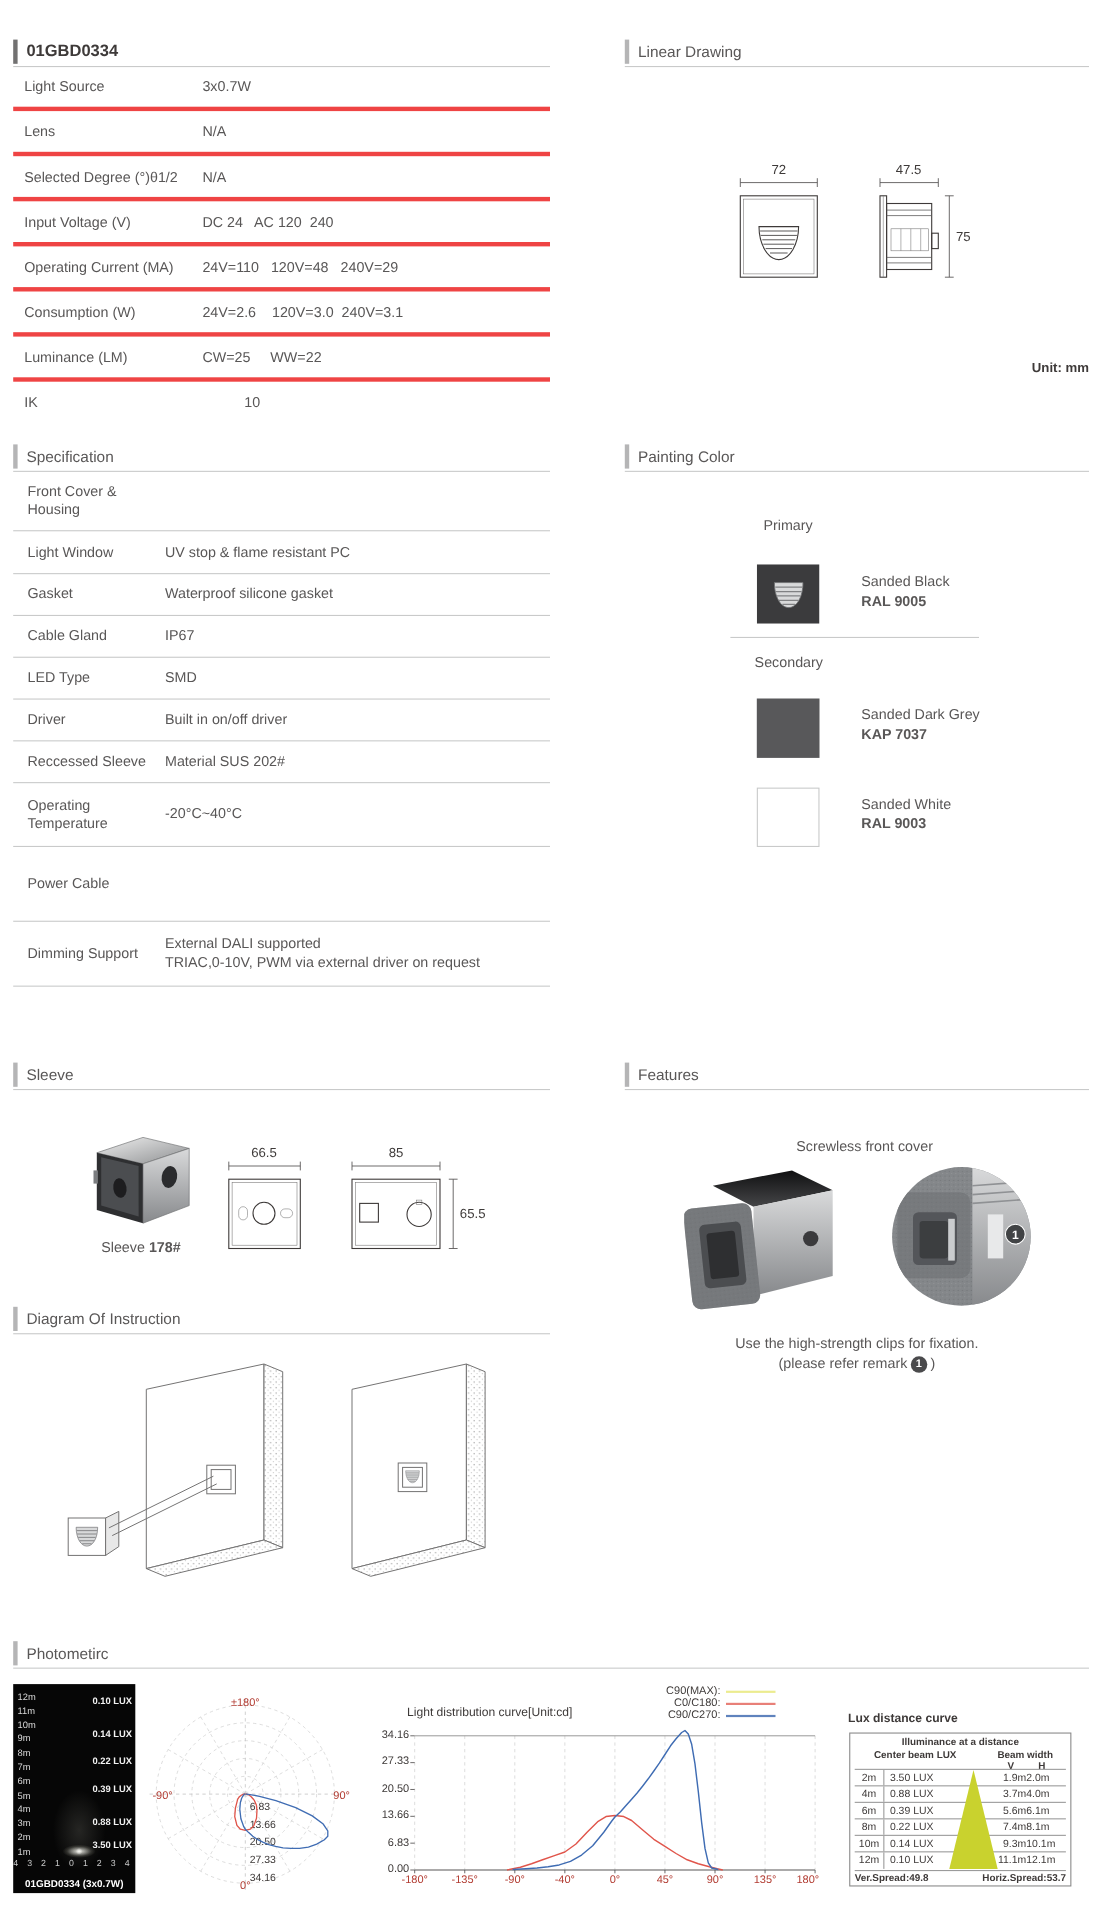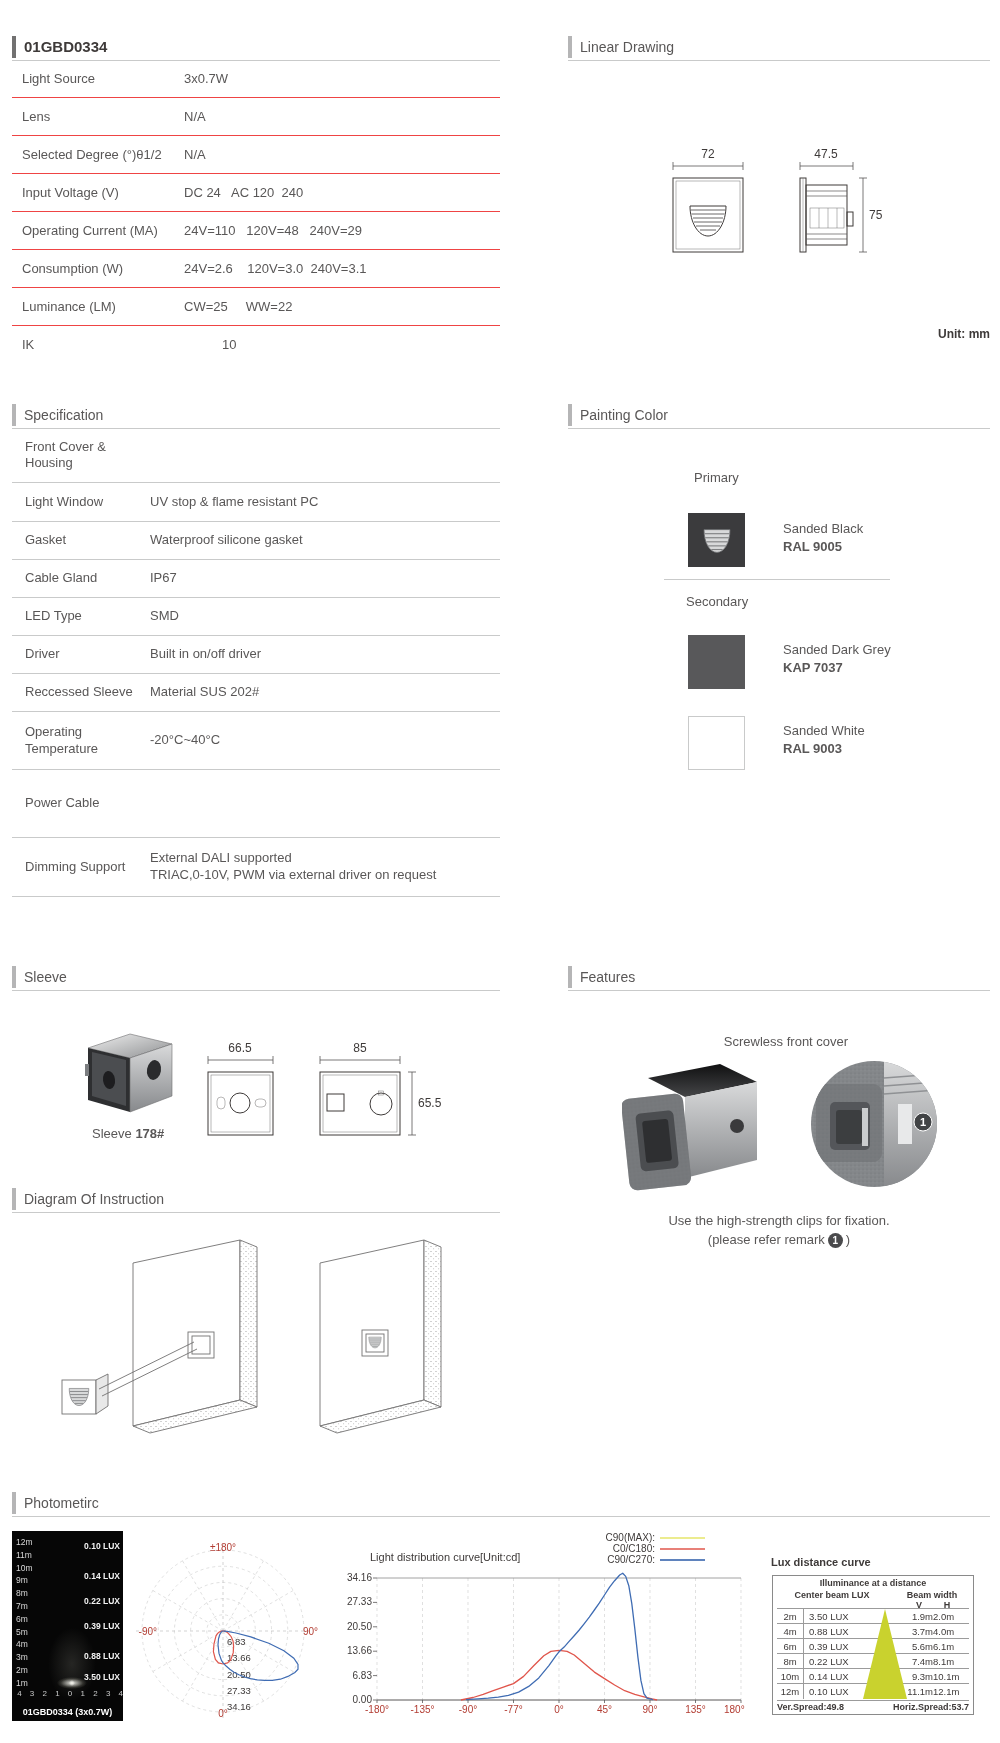--- a/index.html
+++ b/index.html
@@ -6,21 +6,21 @@
   .page{position:relative;width:1000px;height:1743px;background:#fff;overflow:hidden;
         font-family:"Liberation Sans","DejaVu Sans",sans-serif;color:#595757;font-size:13px;}
   .abs{position:absolute;}
   
   .sec-head{position:absolute;border-bottom:1px solid #c9caca;height:24px;}
   .sec-title{margin:0;font-size:14px;font-weight:400;color:#595757;border-left:4px solid #b5b5b6;
              padding:2px 0 2px 8px;line-height:18px;}
   .model-title{font-weight:700;color:#3e3a39;font-size:15px;border-left-color:#727171;}
   
   .ptable{position:absolute;left:12px;top:60px;width:488px;}
-  .prow{display:flex;align-items:center;height:37px;border-bottom:1px solid #ef4444;}
+  .prow{display:flex;align-items:center;height:37px;border-bottom:4px solid #ef4444;}
   .prow:last-child{border-bottom:none;gap:38px;}
   .plabel{width:172px;padding-left:10px;box-sizing:border-box;}
   .pval{flex:1;white-space:pre-wrap;}
   
   .stable{position:absolute;left:12px;top:428px;width:488px;}
   .srow{display:flex;align-items:center;border-bottom:1px solid #c9caca;box-sizing:border-box;}
   .slabel{width:138px;padding-left:13px;box-sizing:border-box;white-space:pre-line;line-height:1.25;}
   .sval{flex:1;white-space:pre-wrap;line-height:1.3;}
   .swatch{position:absolute;width:57px;height:54px;}
   .cname{position:absolute;font-size:13px;color:#595757;}
@@ -30,21 +30,21 @@
   .draw{stroke:#3e3a39;fill:none;stroke-width:1;}
   .drawthin{stroke:#727171;fill:none;stroke-width:.5;}
   .caption{font-size:13px;color:#595757;}
   .badge{display:inline-flex;align-items:center;justify-content:center;width:15px;height:15px;
          border-radius:50%;background:#4a4a4c;color:#fff;font-size:10px;font-weight:700;
          vertical-align:middle;margin:0 3px;}
   
   .darkbox{position:absolute;left:12px;top:1531px;width:111px;height:190px;background:#060606;overflow:hidden;}
   .dm{position:absolute;left:4px;font-size:8.5px;color:#d8d8d8;}
   .lx{position:absolute;right:3px;font-size:8.5px;font-weight:600;color:#f2f2f2;}
-  .axisnums{position:absolute;left:0;right:0;top:158px;text-align:right;font-size:8px;color:#c9caca;word-spacing:6px;}
+  .axisnums{position:absolute;left:0;right:0;top:158px;text-align:left;font-size:8px;color:#c9caca;word-spacing:6px;}
   .darkcap{position:absolute;left:0;right:0;bottom:4px;text-align:center;font-size:9px;font-weight:700;color:#fff;}
   .glow{position:absolute;inset:0;background:
         radial-gradient(ellipse 34px 52px at 54% 70%,rgba(150,150,140,.22),transparent 70%),
         radial-gradient(ellipse 20px 8px at 54% 80%,rgba(255,255,248,.95),rgba(150,150,135,.25) 55%,transparent 75%),
         radial-gradient(circle 3px at 54% 80%,#fff,transparent);}
   .legend-row{display:flex;align-items:center;justify-content:flex-end;height:11px;}
   .legend-label{font-size:10px;color:#3e3a39;}
   .legend-line{width:45px;height:2px;margin-left:5px;}
   .dist-title{position:absolute;left:370px;top:1551px;font-size:11px;color:#3e3a39;}
   .tick-label{position:absolute;font-size:10px;color:#3e3a39;}
@@ -487,21 +487,21 @@
   <div id="dist-labels" class="abs" style="left:330px;top:1540px;width:440px;height:185px;">
       <span class="tick-label" style="left:0px;top:32px;width:42px;text-align:right;">34.16</span>
       <span class="tick-label" style="left:0px;top:56.40000000000009px;width:42px;text-align:right;">27.33</span>
       <span class="tick-label" style="left:0px;top:80.79999999999995px;width:42px;text-align:right;">20.50</span>
       <span class="tick-label" style="left:0px;top:105.20000000000005px;width:42px;text-align:right;">13.66</span>
       <span class="tick-label" style="left:0px;top:129.5999999999999px;width:42px;text-align:right;">6.83</span>
       <span class="tick-label" style="left:0px;top:154px;width:42px;text-align:right;">0.00</span>
       <span class="tick-label" style="left: 30px; top: 164px; width: 34px; text-align: center; color: rgb(178, 60, 50);">-180°</span>
       <span class="tick-label" style="left: 75.5px; top: 164px; width: 34px; text-align: center; color: rgb(178, 60, 50);">-135°</span>
       <span class="tick-label" style="left: 121px; top: 164px; width: 34px; text-align: center; color: rgb(178, 60, 50);">-90°</span>
-      <span class="tick-label" style="left: 166.5px; top: 164px; width: 34px; text-align: center; color: rgb(178, 60, 50);">-77°</span>
+      <span class="tick-label" style="left: 166.5px; top: 164px; width: 34px; text-align: center; color: rgb(178, 60, 50);">-40°</span>
       <span class="tick-label" style="left: 212px; top: 164px; width: 34px; text-align: center; color: rgb(178, 60, 50);">0°</span>
       <span class="tick-label" style="left: 257.5px; top: 164px; width: 34px; text-align: center; color: rgb(178, 60, 50);">45°</span>
       <span class="tick-label" style="left: 303px; top: 164px; width: 34px; text-align: center; color: rgb(178, 60, 50);">90°</span>
       <span class="tick-label" style="left: 348.5px; top: 164px; width: 34px; text-align: center; color: rgb(178, 60, 50);">135°</span>
       <span class="tick-label" style="left: 394px; top: 164px; width: 34px; text-align: left; color: rgb(178, 60, 50);">180°</span>
     </div>
 
   <div class="abs" style="left:771px;top:1556px;font-size:11px;font-weight:700;color:#3e3a39;">Lux distance curve</div>
   <div class="luxtable">
     <div class="lt-h1">Illuminance at a distance</div>

